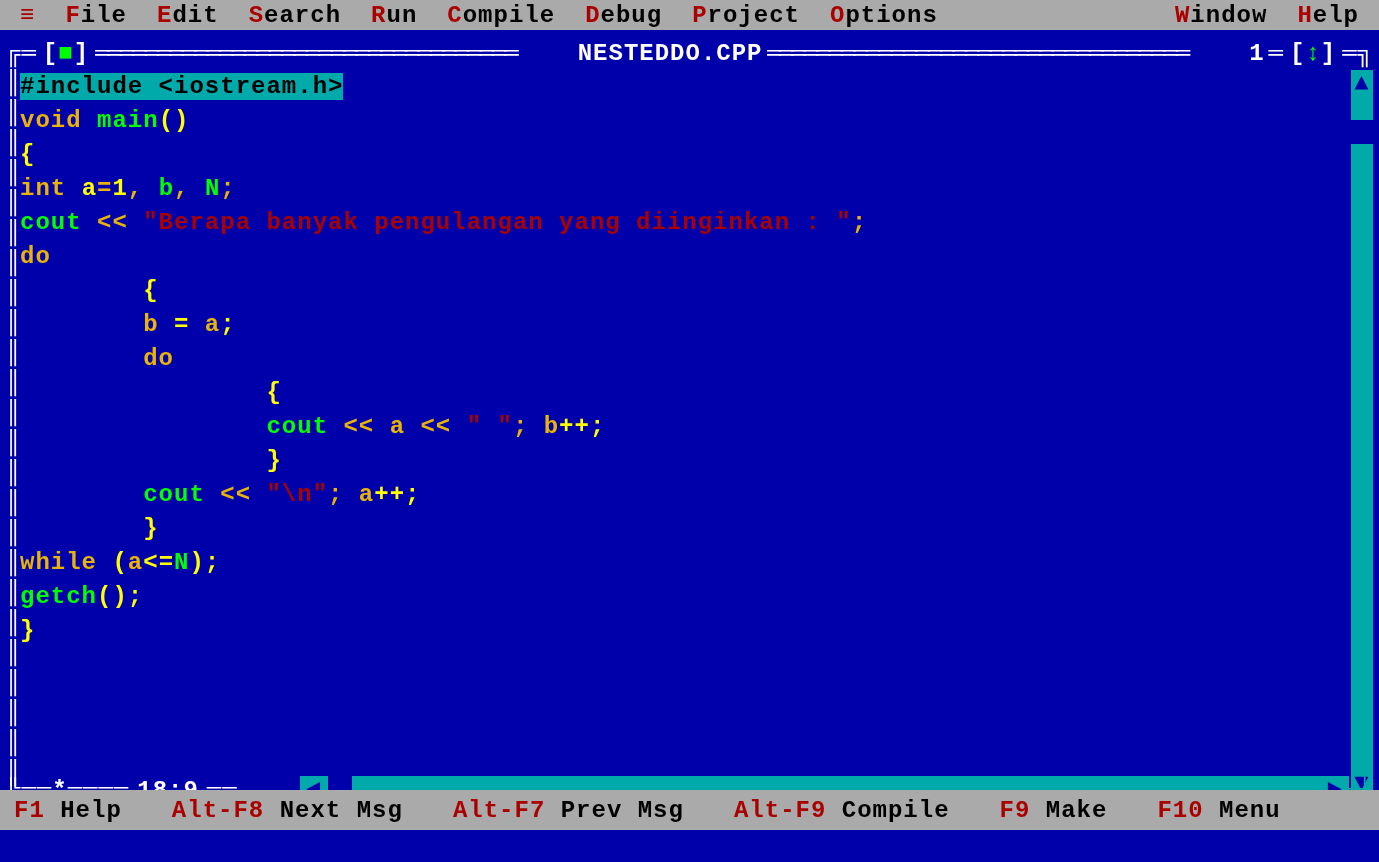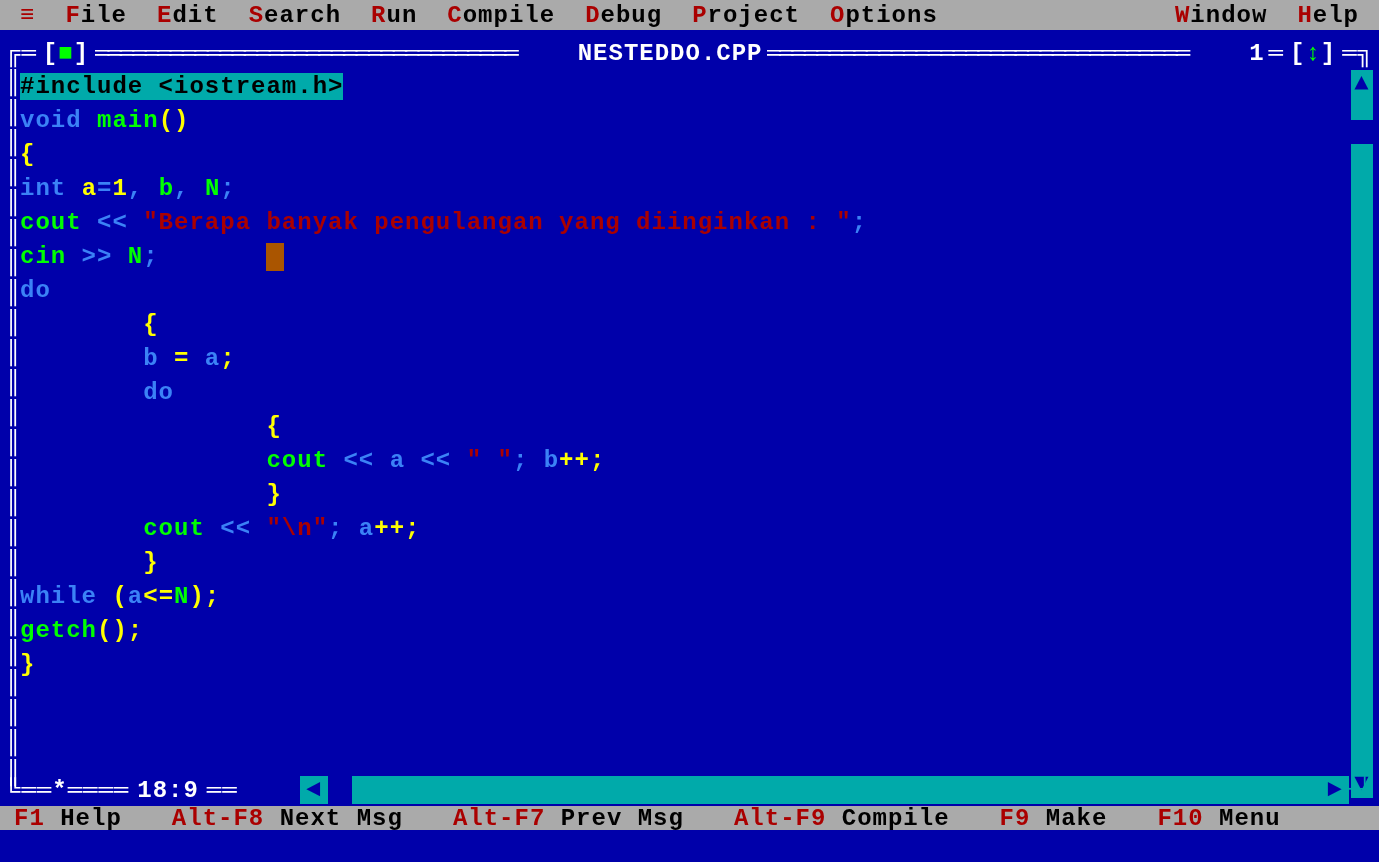--- a/index.html
+++ b/index.html
@@ -74,33 +74,33 @@
   position:absolute; left:28px; top:0; bottom:0; width:24px; background:#0000aa;
 }
 .corner-br {
   position:absolute; right:6px; bottom:26px; color:#00aaaa; line-height:28px;
 }
 .frame-bottom {
   position:absolute; bottom:26px; left:6px; right:30px; color:#fff; height:28px;
   display:flex; align-items:center; overflow:hidden;
 }
 .statusbar-bottom {
-  position:absolute; bottom:0; left:0; right:0; height:24px;
+  position:absolute; bottom:0; left:0; right:0; height:40px;
   background:#aaaaaa; display:flex; align-items:center; padding:0 14px; gap:16px;
 }
 .status-item { white-space:nowrap;}
 .status-key { color:#aa0000;}
 .status-label { color:#000;}
 .code-area {
   position:absolute; top:40px; left:20px; right:30px; bottom:60px;
   color:#fff; line-height:34px;
 }
 .code-line { white-space: pre; height:34px;}
 .hl { background:#00aaaa; color:#000000; }
-.kw-white { color:#3b82f6; }
+.kw-white { color:#eab308; }
 .kw-green { color:#00ff00; }
 .kw-yellow { color:#ffff00; }
 .kw-red { color:#aa0000; }
 .cursor {
   display:inline-block; width:18px; height:28px; background:#aa5500; vertical-align:middle;
 }
 .star { color:#fff;}
 .pos-ind { color:#fff; padding:0 8px;}
 </style>
 </head>
@@ -162,21 +162,20 @@
       <div class="vbar">║</div>
       <div class="vbar">║</div>
     </div>
 
   <div class="code-area" id="codearea">
       <div class="code-line"><span class="hl">#include &lt;iostream.h&gt;</span></div>
       <div class="code-line"><span class="kw-white">void</span><span> </span><span class="kw-green">main</span><span class="kw-yellow">()</span></div>
       <div class="code-line"><span class="kw-yellow">{</span></div>
       <div class="code-line"><span class="kw-white">int</span><span> </span><span class="kw-yellow">a</span><span class="kw-white">=</span><span class="kw-yellow">1</span><span class="kw-white">,</span><span> </span><span class="kw-green">b</span><span class="kw-white">,</span><span> </span><span class="kw-green">N</span><span class="kw-white">;</span></div>
       <div class="code-line"><span class="kw-green">cout</span><span class="kw-white"> &lt;&lt; </span><span class="kw-red">"Berapa banyak pengulangan yang diinginkan : "</span><span class="kw-white">;</span></div>
-      <div class="code-line"><span class="kw-green">cin</span><span class="kw-white"> &gt;&gt; </span><span class="kw-green">N</span><span class="kw-white">;</span><span>       </span><span class="cursor"></span></div>
       <div class="code-line"><span class="kw-white">do</span></div>
       <div class="code-line"><span class="kw-yellow">        {</span></div>
       <div class="code-line"><span>        </span><span class="kw-white">b</span><span class="kw-yellow"> = </span><span class="kw-white">a</span><span class="kw-yellow">;</span></div>
       <div class="code-line"><span class="kw-white">        do</span></div>
       <div class="code-line"><span class="kw-yellow">                {</span></div>
       <div class="code-line"><span>                </span><span class="kw-green">cout</span><span class="kw-white"> &lt;&lt; </span><span class="kw-white">a</span><span class="kw-white"> &lt;&lt; </span><span class="kw-red">" "</span><span class="kw-white">; </span><span class="kw-white">b</span><span class="kw-yellow">++;</span></div>
       <div class="code-line"><span class="kw-yellow">                }</span></div>
       <div class="code-line"><span>        </span><span class="kw-green">cout</span><span class="kw-white"> &lt;&lt; </span><span class="kw-red">"\n"</span><span class="kw-white">; </span><span class="kw-white">a</span><span class="kw-yellow">++;</span></div>
       <div class="code-line"><span class="kw-yellow">        }</span></div>
       <div class="code-line"><span class="kw-white">while </span><span class="kw-yellow">(</span><span class="kw-white">a</span><span class="kw-yellow">&lt;=</span><span class="kw-green">N</span><span class="kw-yellow">);</span></div>

